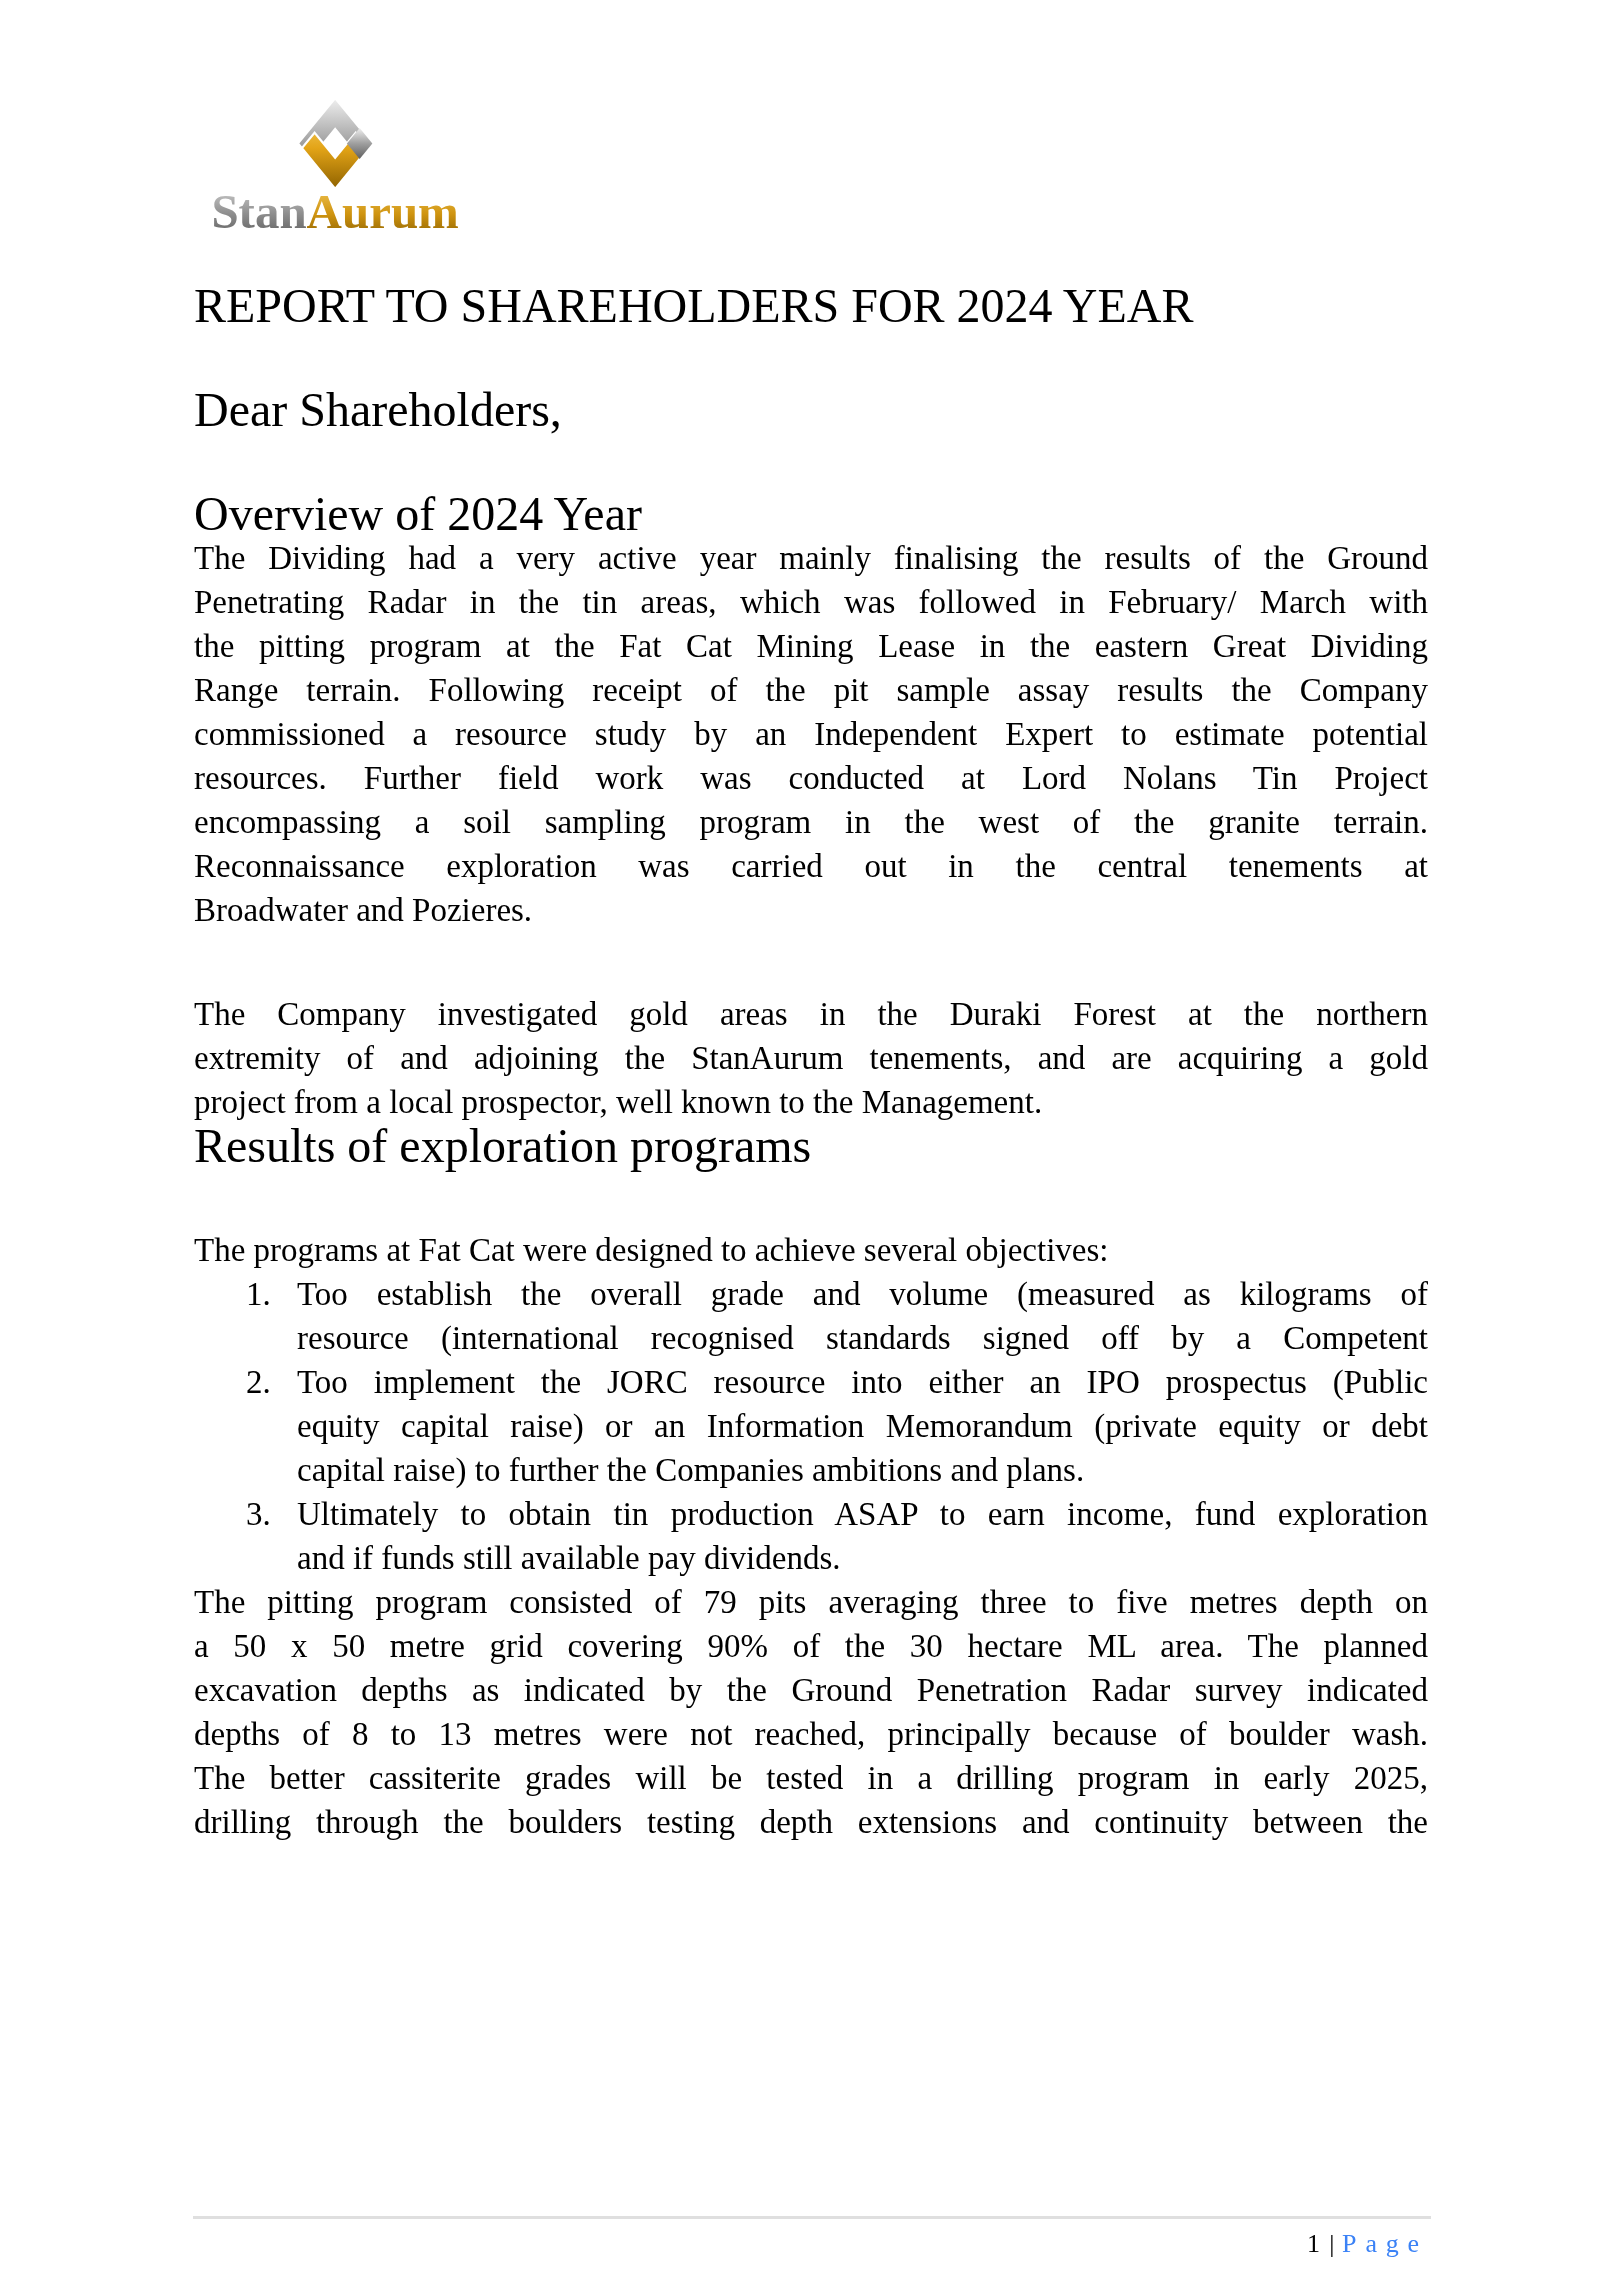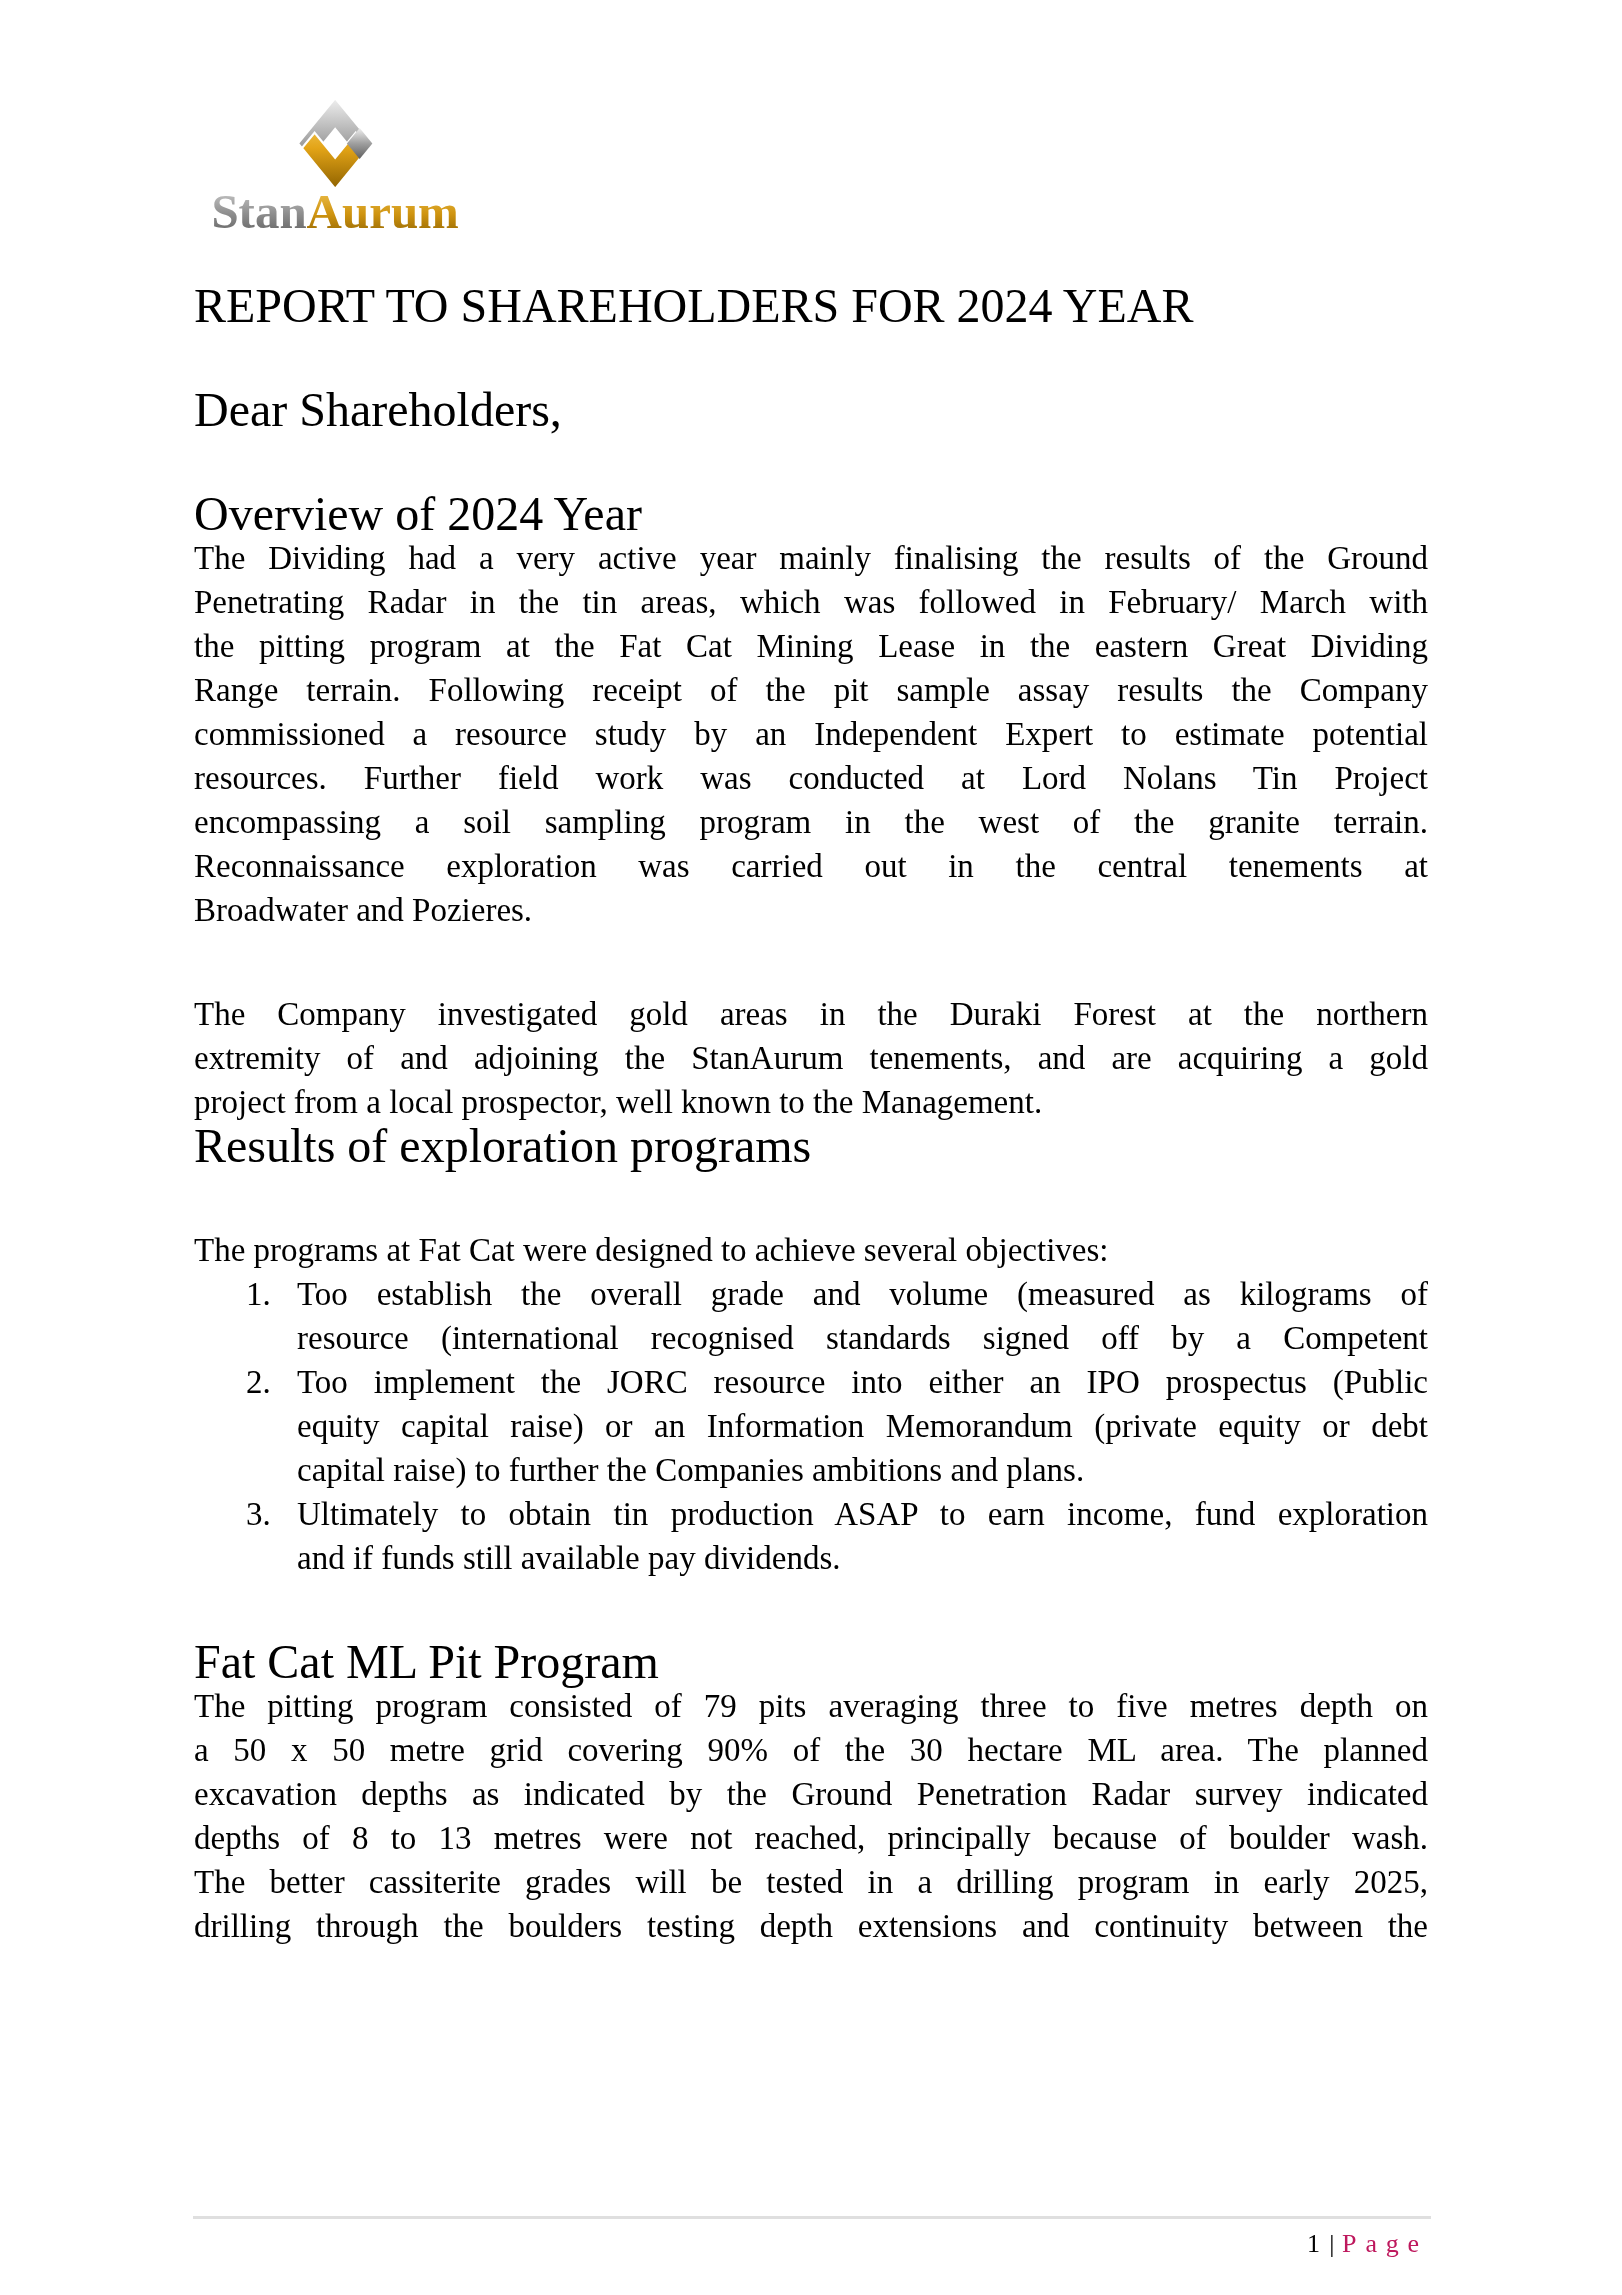--- a/index.html
+++ b/index.html
@@ -18,21 +18,21 @@
   .jl{text-align:justify;text-align-last:justify;hyphens:none}
   .ll{text-align:center;text-align-last:left}
   
   .obj{position:relative;margin-left:103px}
   .obj .num{position:absolute;left:-51px;top:0;width:49px;text-align:left}
   
   .footer-line{position:absolute;left:193px;top:2216px;width:1238px;height:2.5px;background:#dfdfdf}
   .footer{position:absolute;left:194px;top:2226px;width:1234px;text-align:right;
     font-size:26px;line-height:35px}
   .footer .pbar{margin:0 7.6px 0 9.3px}
-  .footer .plabel{color:#be185d;letter-spacing:0.34em}
+  .footer .plabel{color:#3b82f6;letter-spacing:0.34em}
 </style>
 </head>
 <body>
 
 <svg class="logo" viewBox="0 0 372 216" aria-hidden="true">
   <defs>
     <linearGradient id="gSilver" x1="0" y1="0" x2="1" y2="1">
       <stop offset="0" stop-color="#f0f0f0"></stop>
         <stop offset="0.5" stop-color="#9f9f9f"></stop>
         <stop offset="1" stop-color="#606060"></stop>
@@ -111,21 +111,20 @@
     </div>
 
     <div class="obj">
       <span class="num">3.</span>
       <div class="jl">Ultimately to obtain tin production ASAP to earn income, fund exploration</div>
       <div class="ll">and if funds still available pay dividends.</div>
     </div>
 
   </div>
 
-  <div class="h mt1">Fat Cat ML Pit Program</div>
 
   <div>
     <div class="jl">The pitting program consisted of 79 pits averaging three to five metres depth on</div>
     <div class="jl">a 50 x 50 metre grid covering 90% of the 30 hectare ML area.  The planned</div>
     <div class="jl">excavation depths as indicated by the Ground Penetration Radar survey indicated</div>
     <div class="jl">depths of 8 to 13 metres were not reached, principally because of boulder wash.</div>
     <div class="jl">The better cassiterite grades  will be tested in a drilling program in early 2025,</div>
     <div class="jl">drilling through the boulders testing depth extensions and continuity between the</div>
   </div>
 

